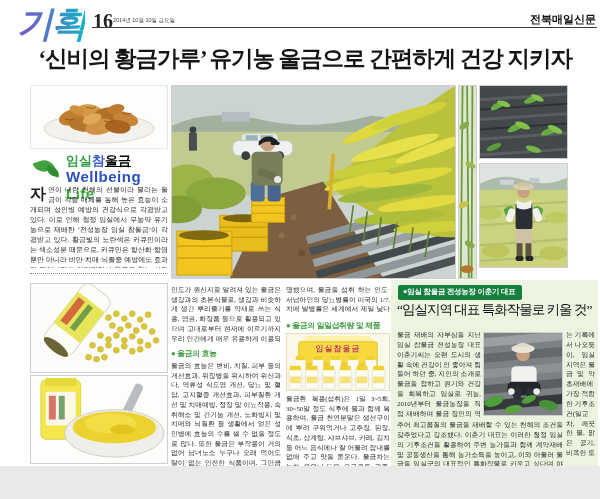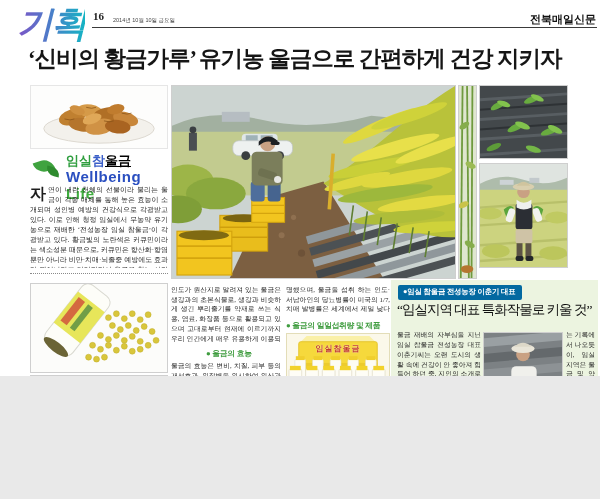--- a/index.html
+++ b/index.html
@@ -1,32 +1,32 @@
 <!DOCTYPE html>
 <html><head>
 <meta charset="utf-8">
 <style>
   * { margin:0; padding:0; box-sizing:border-box; }
   html,body { background:#e9e9e9; }
-  .page { position:relative; width:600px; height:376px; background:#ffffff; overflow:hidden;
+  .page { position:relative; width:600px; height:466px; background:#ffffff; overflow:hidden;
           font-family:"Liberation Serif", serif; color:#222; }
   .abs { position:absolute; }
 
   
   .section-logo { left:17px; top:0px; font-family:"Liberation Sans",sans-serif;
     font-weight:900; font-style:italic; font-size:36px; letter-spacing:-2px;
     background:linear-gradient(90deg,#7d55c7,#4a7ec9,#14b4c4);
     -webkit-background-clip:text; background-clip:text; color:transparent; }
-  .page-num { left:93px; top:10px; font-size:11px; font-weight:bold; color:#222; }
+  .page-num { left:93px; top:10px; font-size:20px; font-weight:bold; color:#222; }
   .edition-date { left:113px; top:17px; font-size:5.5px; color:#444; font-family:"Liberation Sans",sans-serif; }
   .masthead-rule { left:92px; top:27px; width:505px; border-top:1.5px solid #3a3a3a; }
   .paper-name { right:4px; top:12px; font-family:"Liberation Sans",sans-serif; font-weight:900; font-size:11px; color:#101010; }
 
   
-  .headline { left:28px; top:43px; width:544px; text-align:left; font-weight:900;
+  .headline { left:28px; top:43px; width:544px; text-align:right; font-weight:900;
     font-size:22.5px; letter-spacing:-1px; color:#151515; }
 
   
   .ph { border:1px solid #cfcfcf; overflow:hidden; background:#fff; }
   .ph svg { display:block; width:100%; height:100%; }
 
   
   .logo-box { left:30px; top:150px; width:138px; height:34px; background:#fff; }
   .leaf1 { position:absolute; left:4px; top:10px; width:20px; height:12px; background:#3fa33f;
            border-radius:0 14px 0 14px; transform:rotate(-18deg); }
@@ -49,21 +49,21 @@
 
   .col { font-size:6.8px; line-height:1.43; text-align:justify; color:#1f1f1f; overflow:hidden; }
   .subhead { font-family:"Liberation Sans",sans-serif; font-weight:bold; font-size:7.8px;
              color:#3f9c3f; letter-spacing:-0.3px; margin:0 0 2px 0; }
   .byline { font-family:"Liberation Sans",sans-serif; font-weight:bold; font-size:6.2px;
             color:#3a9a3f; text-align:right; }
   .contact { font-size:6.2px; line-height:1.4; color:#1f1f1f; text-align:justify; }
 
   
   .interview { left:391px; top:280px; width:207px; height:211px; background:#ecf4e0; }
-  .iv-banner { position:absolute; left:7px; top:5px; background:#0369a1; color:#fff;
+  .iv-banner { position:absolute; left:7px; top:5px; background:#15803d; color:#fff;
     font-family:"Liberation Sans",sans-serif; font-weight:bold; font-size:7.4px;
     padding:2px 7px 2.5px 5px; border-radius:2px; letter-spacing:-0.2px; }
   .iv-headline { position:absolute; left:6px; top:21px; width:199px; font-weight:400;
     font-size:13.5px; letter-spacing:-1px; color:#101010; white-space:nowrap; overflow:hidden; }
   .iv-text { position:absolute; font-size:6.8px; line-height:1.45; text-align:justify;
              color:#1f1f1f; overflow:hidden; }
   .iv-byline { position:absolute; left:6px; right:8px; top:193px; }
 
   
   .rule-b1 { left:25px; top:491px; width:572px; border-top:1px solid #9a9a9a; }
@@ -343,21 +343,21 @@
       <ellipse cx="84" cy="52" rx="42" ry="16" fill="#ecd22e"></ellipse>
       <ellipse cx="80" cy="48" rx="26" ry="10" fill="#f3de48"></ellipse>
       <ellipse cx="92" cy="54" rx="12" ry="5" fill="#e2c41e"></ellipse>
     </svg>
   </div>
 
   <div class="abs caption">무농약 유기농으로 재배되어 생산된 신비의 황금가루 임실 참울금은 우리나라에서는 카레의 주재료인 강황으로 널리 불리고 있다. 사진은 울금환(위)과 울금가루(아래).</div>
 
   <div class="abs" style="left:171px; top:285px; width:110px; height:212px; overflow:hidden;">
     <div class="col" style="height:58px;">인도가 원산지로 알려져 있는 울금은 생강과의 초본식물로, 생강과 비슷하게 생긴 뿌리줄기를 약재로 쓰는 식용, 염료, 화장품 등으로 활용되고 있으며 고대로부터 현재에 이르기까지 우리 인간에게 매우 유용하게 이용되어 온 자연이 내린 천혜의 약재다.</div>
-    <div class="subhead" style="margin-top:5px;margin-left:35px;">● 울금의 효능</div>
+    <div class="subhead" style="margin-top:5px;">● 울금의 효능</div>
     <div class="col" style="height:132px;">울금의 효능은 변비, 치질, 피부 등의 개선효과, 위장병을 위시하여 위산과다, 역류성 식도염 개선, 당뇨 및 혈압, 고지혈증 개선효과, 피부질환 개선 및 치매예방, 정장 및 이뇨작용, 숙취해소 및 간기능 개선, 노화방지 및 치매와 뇌질환 등 생활에서 얻은 성인병에 효능의 수를 셀 수 없을 정도로 많다. 또한 울금은 부작용이 거의 없어 남녀노소 누구나 오래 먹어도 탈이 없는 안전한 식품이며, 그만큼 울금은 몸속 노폐물 수치를 떨어뜨려주는 효과가 있어 혈액을 맑게 하고 혈관을 튼튼하고 건강하게 하므로 고혈압이나 동맥경화를 사전에 예방해주는 효과가 있다. 최근 한국식품연구원과 성신여자대학의 교수팀이 울금의 주성분인 커큐민(Curcumin)이 암세포의 성장을 억제한다는 연구결과를 발표해 ‘암세포의 성장을 억제할 수 있다’는 것을 규</div>
   </div>
 
   <div class="abs" style="left:286px; top:285px; width:104px; height:212px;">
     <div class="col" style="height:27px;">명했으며, 울금을 섭취 하는 인도·서남아인의 당뇨병률이 미국의 1/7, 치매 발병률은 세계에서 제일 낮다고 밝혔다.</div>
     <div class="subhead" style="margin-top:8px;">● 울금의 일일섭취량 및 제품</div>
 
     <div class="ph" style="position:relative; width:104px; height:58px; margin:1px 0 3px 0; border-color:#e3ddb8;">
       <svg viewBox="0 0 104 58" preserveAspectRatio="none">
         <rect width="104" height="58" fill="#fbf8ea"></rect>

